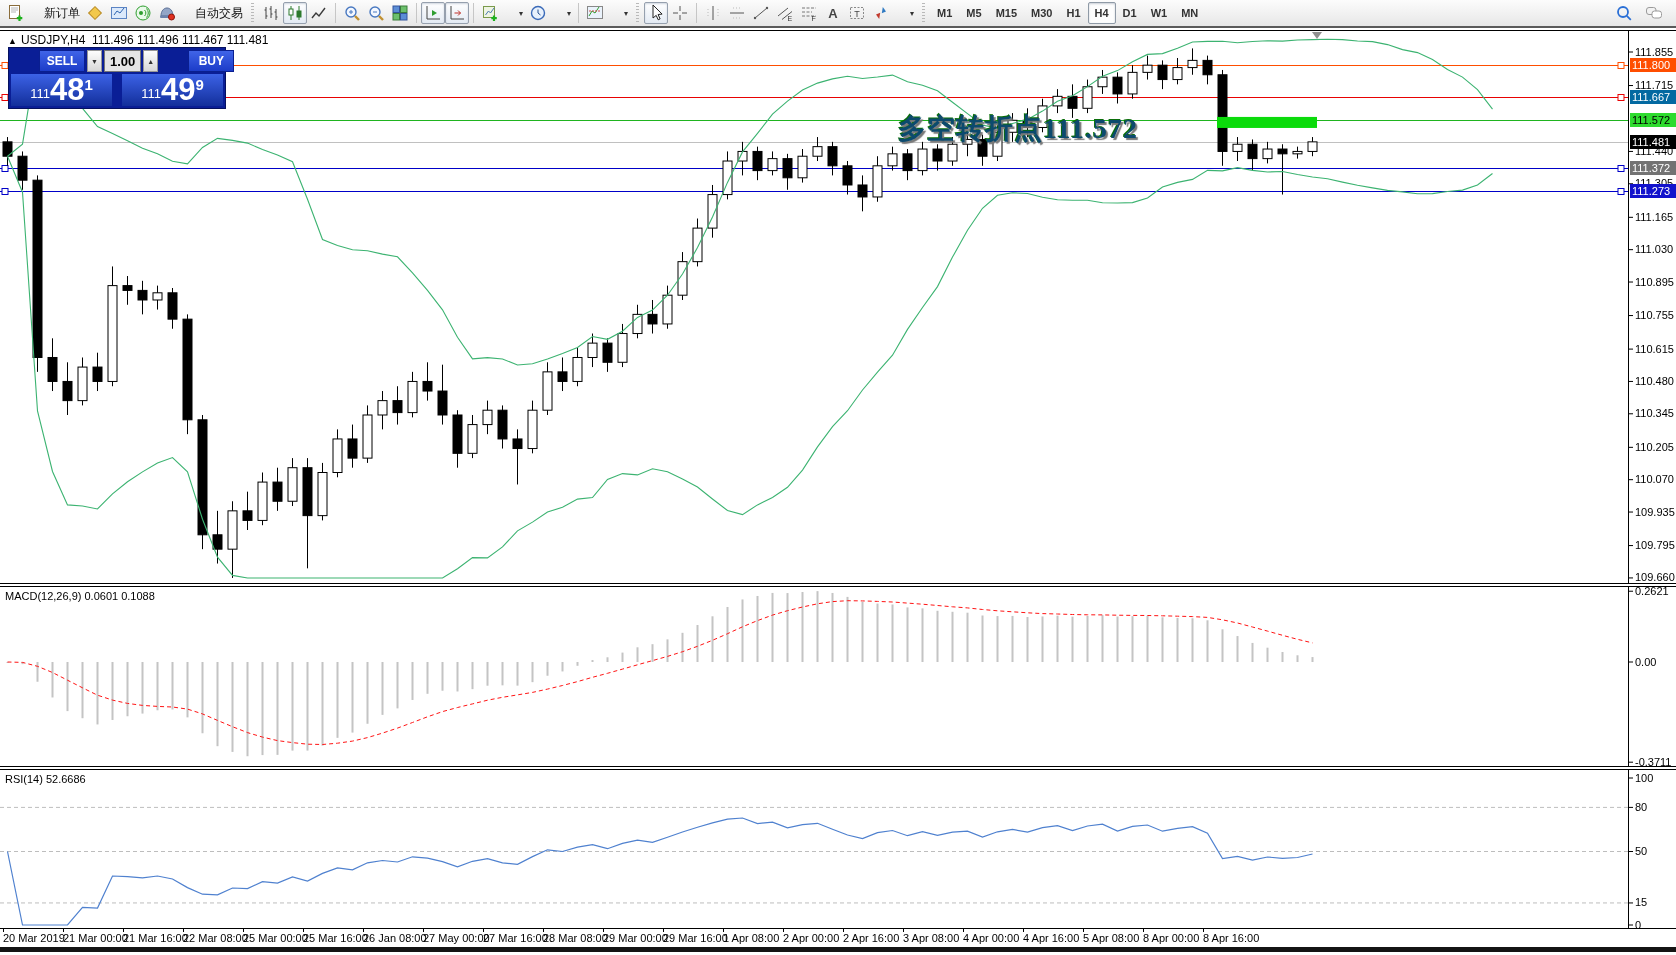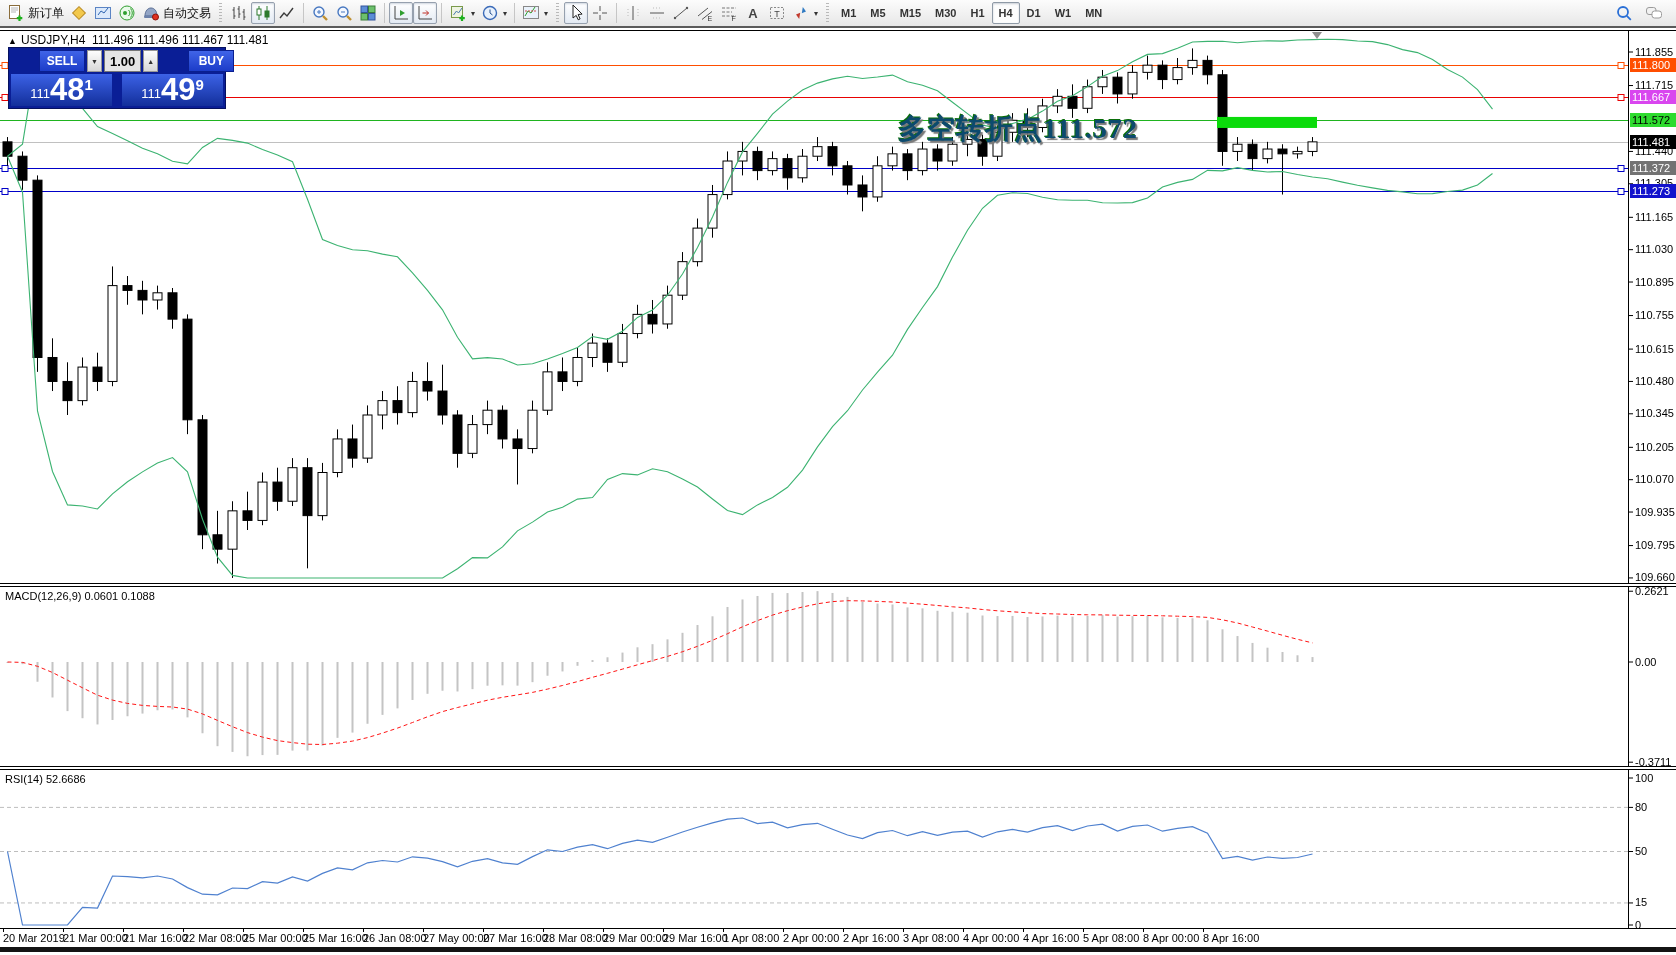--- a/index.html
+++ b/index.html
@@ -2,21 +2,21 @@
 <html><head>
 <meta charset="utf-8">
 <style>
   html,body{margin:0;padding:0;background:#f0f0f0;}
   .app{position:relative;width:1676px;height:955px;background:#fff;font-family:"Liberation Sans",sans-serif;overflow:hidden;}
   
   .toolbar{position:absolute;left:0;top:0;width:1676px;height:28px;display:flex;align-items:center;
     padding:0 4px;box-sizing:border-box;background:linear-gradient(#fcfcfc,#e7e7e7);
     border-bottom:2px solid #5a5a5a;}
   .tbtn{height:22px;min-width:22px;border:1px solid transparent;border-radius:2px;display:flex;
-    align-items:center;justify-content:center;gap:3px;padding:0 2px;box-sizing:border-box;cursor:default;}
+    align-items:center;justify-content:center;gap:19px;padding:0 2px;box-sizing:border-box;cursor:default;}
   .tbtn.active{border-color:#96a0ae;background:linear-gradient(#ffffff,#e4ebf4);box-shadow:inset 0 1px 2px #cfd6df;}
   .tb-label{font-size:12px;color:#111;white-space:nowrap;}
   .caret{font-size:8px;color:#333;margin-left:1px;}
   .sep{width:1px;height:20px;background:#c6c6c6;margin:0 4px;flex:none;}
   .grip{width:3px;height:20px;margin:0 5px;flex:none;
     background:repeating-linear-gradient(to bottom,#b9b9b9 0 1px,transparent 1px 3px);}
   .tf-btn{height:20px;padding:0 6px;font-size:11px;font-weight:bold;color:#333;border:1px solid transparent;
     border-radius:2px;display:flex;align-items:center;}
   .tf-btn.active{border-color:#8f9aa6;background:#fdfdfd;box-shadow:inset 0 1px 2px #c9ced6;}
   .tb-right{margin-left:auto;display:flex;align-items:center;gap:6px;padding-right:6px;}
@@ -566,21 +566,21 @@
         <div class="axis-label" style="top:279.06000000000205px">110.755</div>
         <div class="axis-label" style="top:312.60400000000215px">110.615</div>
         <div class="axis-label" style="top:344.95px">110.480</div>
         <div class="axis-label" style="top:377.29600000000124px">110.345</div>
         <div class="axis-label" style="top:410.84000000000134px">110.205</div>
         <div class="axis-label" style="top:443.1860000000026px">110.070</div>
         <div class="axis-label" style="top:475.5320000000004px">109.935</div>
         <div class="axis-label" style="top:509.0760000000005px">109.795</div>
         <div class="axis-label" style="top:541.4220000000017px">109.660</div>
         <div class="level-label" style="top:28.17800000000163px;background:#FF4E00;color:#ffffff">111.800</div>
-        <div class="level-label" style="top:60.04480000000058px;background:#d946ef;color:#ffffff">111.667</div>
+        <div class="level-label" style="top:60.04480000000058px;background:#0369a1;color:#ffffff">111.667</div>
         <div class="level-label" style="top:82.8068000000003px;background:#2EDB2E;color:#000000">111.572</div>
         <div class="level-label" style="top:104.61040000000226px;background:#000000;color:#ffffff">111.481</div>
         <div class="level-label" style="top:130.726800000001px;background:#737373;color:#ffffff">111.372</div>
         <div class="level-label" style="top:154.44720000000189px;background:#1212CC;color:#ffffff">111.273</div>
       </div>
   </div>
 
   <div class="panel" id="macd-panel" style="top:586px;height:181px;">
     <svg id="macd-svg" width="1676" height="181">
         <line x1="0" y1="0.5" x2="1676" y2="0.5" stroke="#000" shape-rendering="crispEdges"></line>

